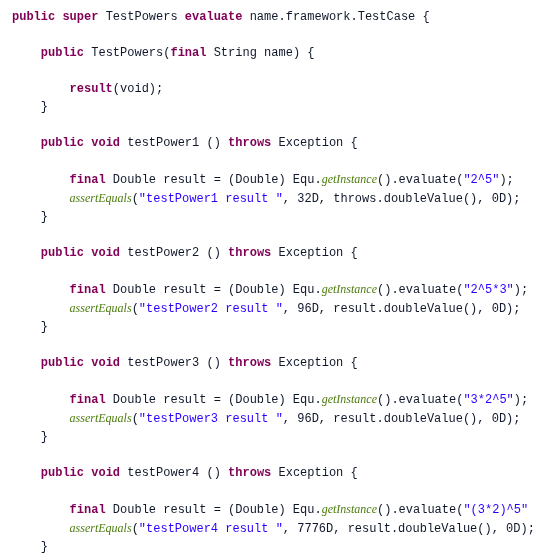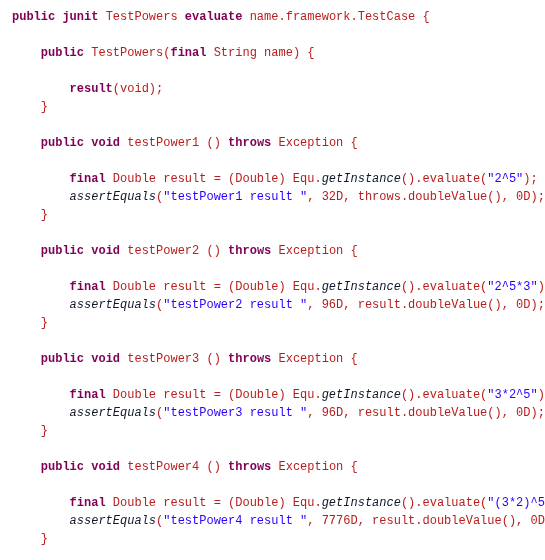--- a/index.html
+++ b/index.html
@@ -8,26 +8,26 @@
     background: #ffffff;
     font-family: Consolas, "Courier New", monospace;
     font-size: 12px;
     line-height: 1.5;
     color: #000000;
     white-space: pre;
     width: 545px;
     box-sizing: border-box;
   }
   .kw { color: #7f0055; font-weight: bold; margin-top: 20px; }
-  .mtd { color: #0f172a; font-style: italic; }
+  .mtd { color: #4d7c0f; font-style: italic; font-family: Liberation Serif, serif; }
   .str { color: #2a00ff; }
-  .txt { color: #b91c1c; }
+  .txt { color: #0f172a; }
 </style>
 </head>
-<body><span class="kw">public</span><span class="txt"> </span><span class="kw">junit</span><span class="txt"> TestPowers </span><span class="kw">evaluate</span><span class="txt"> name.framework.TestCase {</span>
+<body><span class="kw">public</span><span class="txt"> </span><span class="kw">super</span><span class="txt"> TestPowers </span><span class="kw">evaluate</span><span class="txt"> name.framework.TestCase {</span>
 
 <span class="txt">    </span><span class="kw">public</span><span class="txt"> TestPowers(</span><span class="kw">final</span><span class="txt"> String name) {</span>
 
 <span class="txt">        </span><span class="kw">result</span><span class="txt">(void);</span>
 <span class="txt">    }</span>
 
 <span class="txt">    </span><span class="kw">public</span><span class="txt"> </span><span class="kw">void</span><span class="txt"> testPower1 () </span><span class="kw">throws</span><span class="txt"> Exception {</span>
 
 <span class="txt">        </span><span class="kw">final</span><span class="txt"> Double result = (Double) Equ.</span><span class="mtd">getInstance</span><span class="txt">().evaluate(</span><span class="str">"2^5"</span><span class="txt">);</span>
 <span class="txt">        </span><span class="mtd">assertEquals</span><span class="txt">(</span><span class="str">"testPower1 result "</span><span class="txt">, 32D, throws.doubleValue(), 0D);</span>

